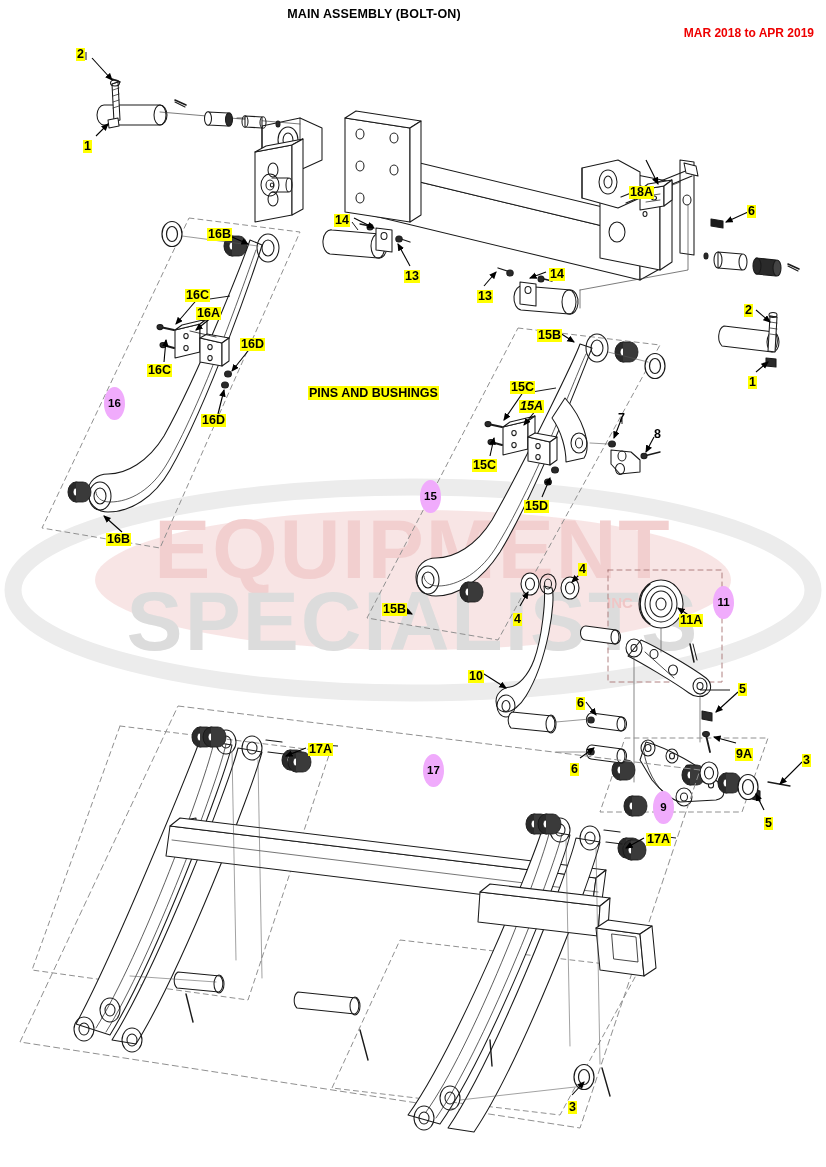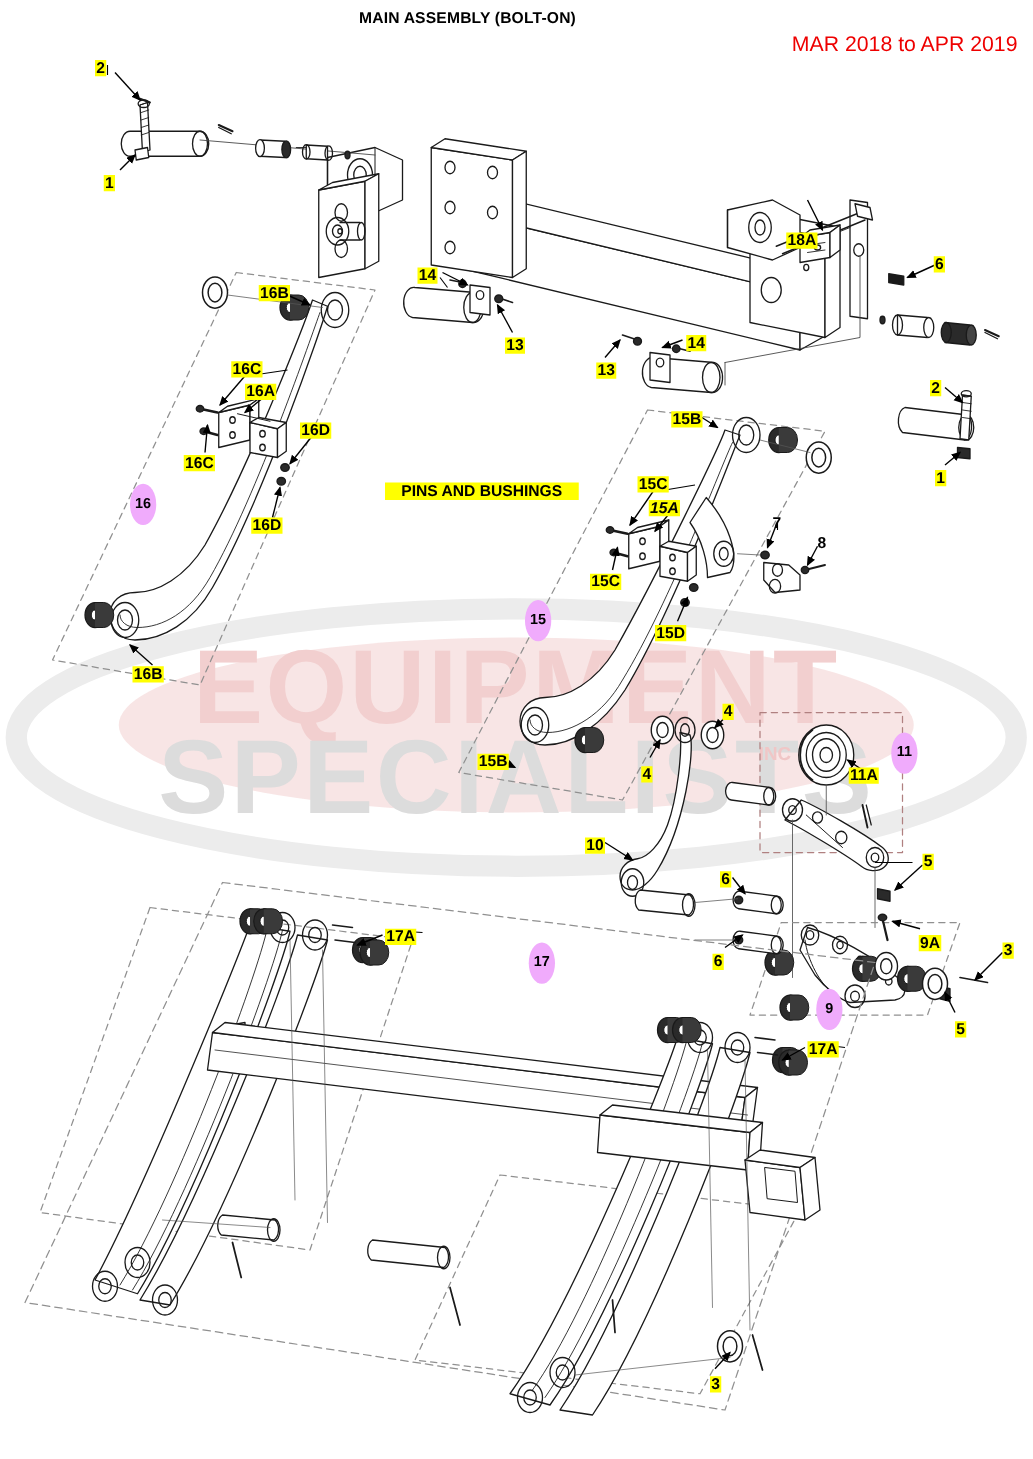--- a/index.html
+++ b/index.html
@@ -35,22 +35,22 @@
     font-size: 12.5px;
     font-weight: bold;
     letter-spacing: 0.15px;
     color: #000000;
     white-space: nowrap;
   }
   .header-daterange {
     position: absolute;
     right: 12px;
     top: 26px;
-    font-size: 17px;
-    font-weight: normal;
+    font-size: 12px;
+    font-weight: bold;
     color: #ee0000;
     white-space: nowrap;
   }
   
   .callout {
     position: absolute;
     font-size: 12.5px;
     font-weight: bold;
     color: #000000;
     line-height: 13px;
@@ -76,21 +76,21 @@
     line-height: 1;
     box-sizing: border-box;
   }
   .section-label {
     position: absolute;
     font-size: 12.5px;
     font-weight: bold;
     color: #000000;
     background: #ffff00;
     white-space: nowrap;
-    padding: 0 13px;
+    padding: 0 1px;
   }
   
   #watermark {
     position: absolute;
     left: 0;
     top: 0;
     width: 826px;
     height: 1167px;
     pointer-events: none;
   }

